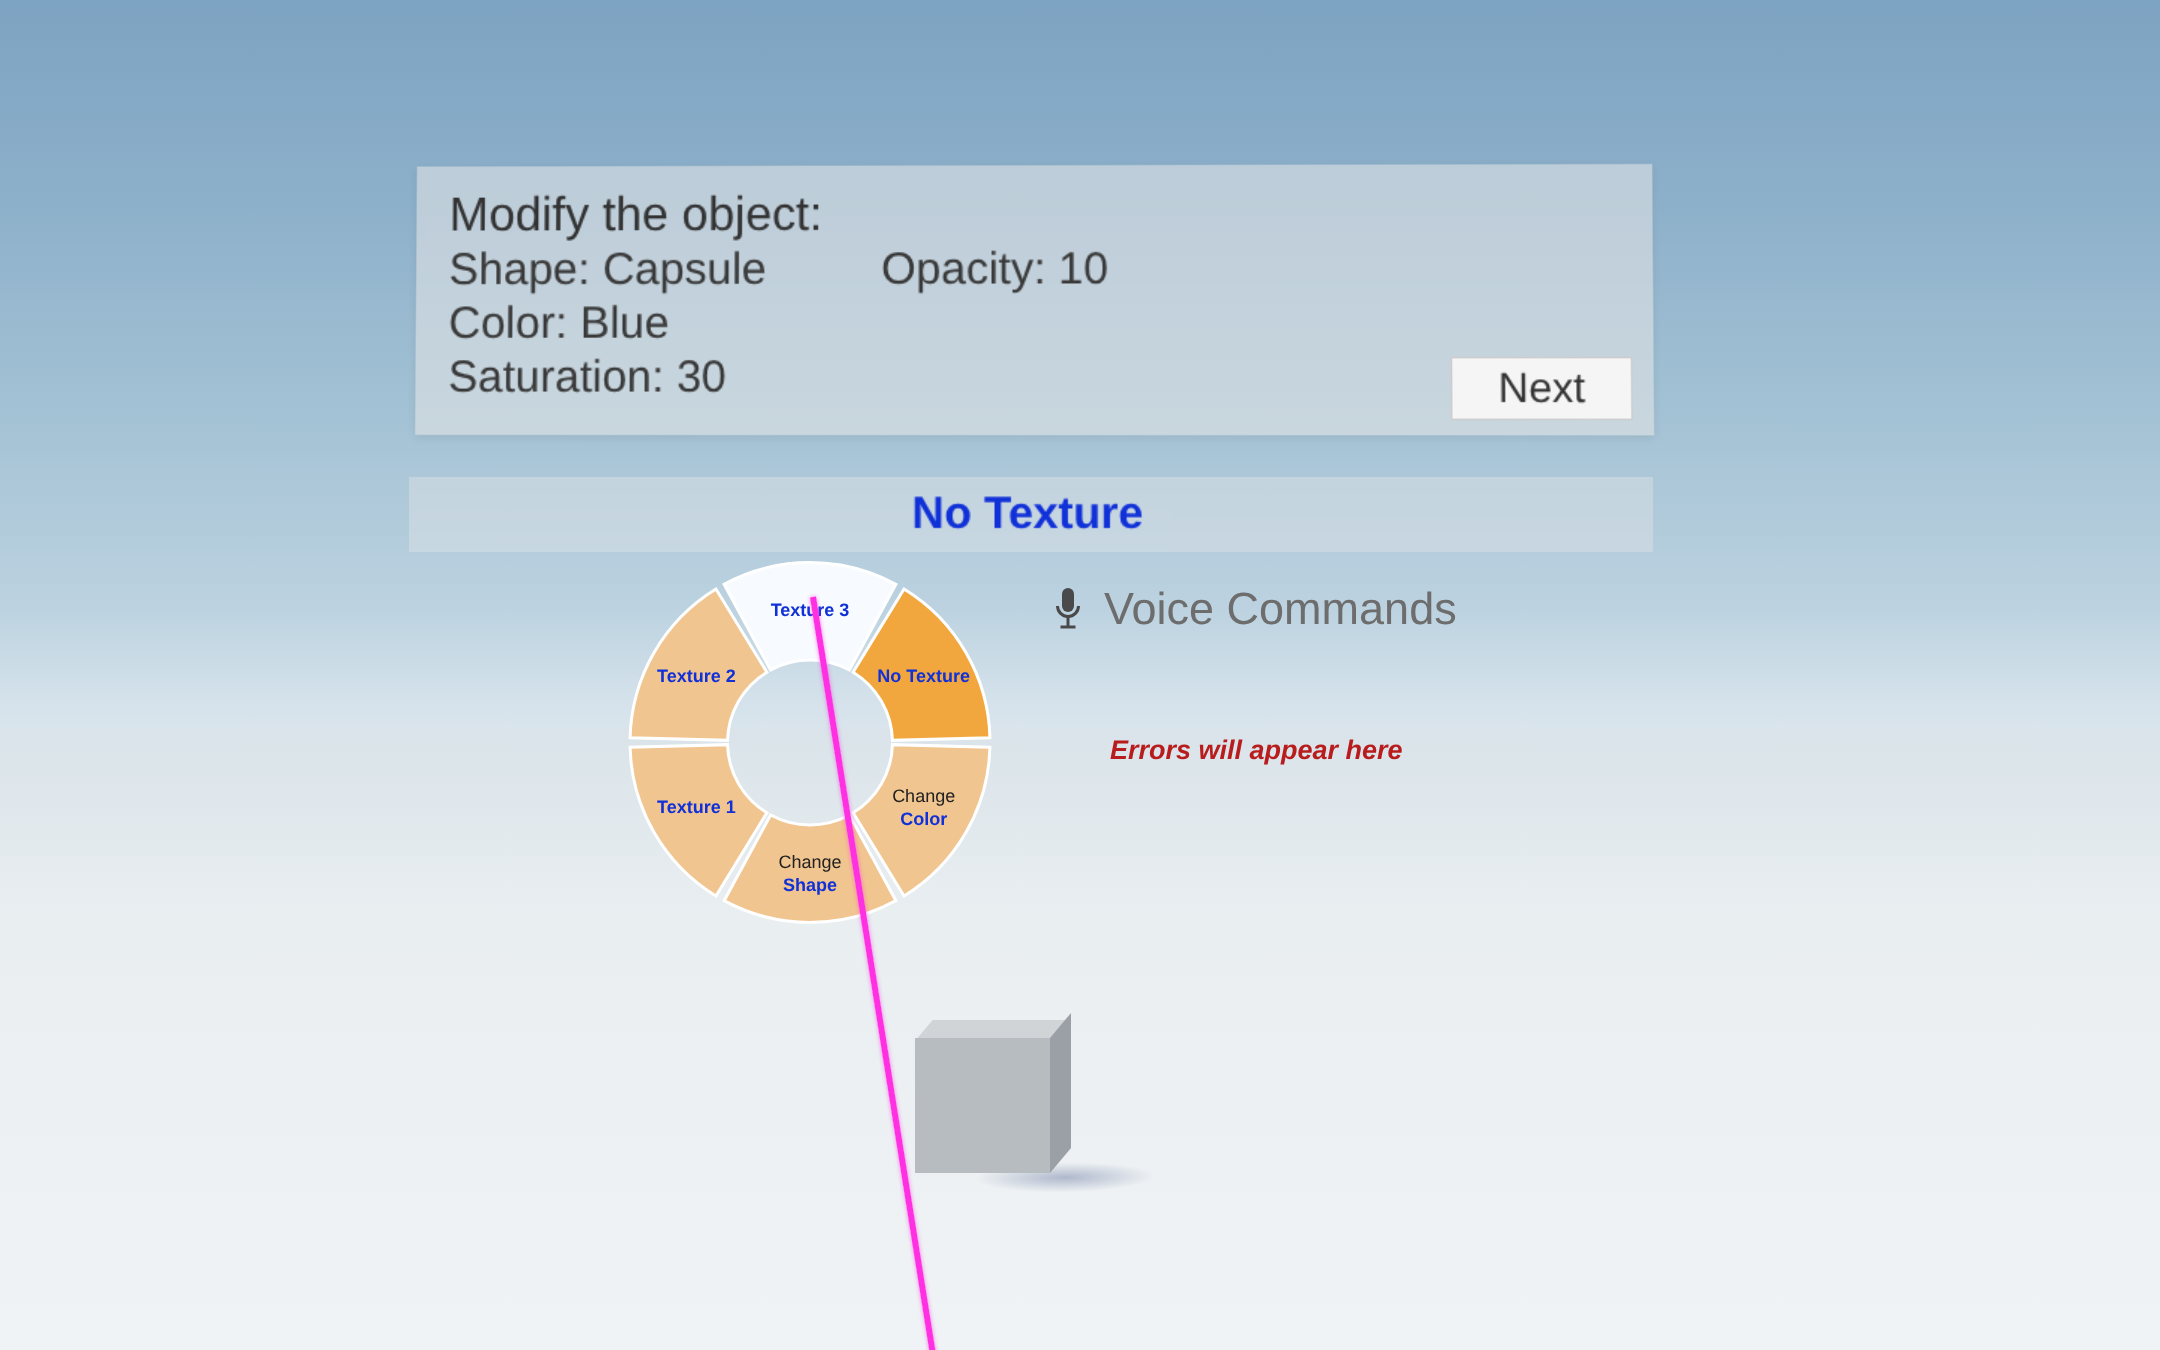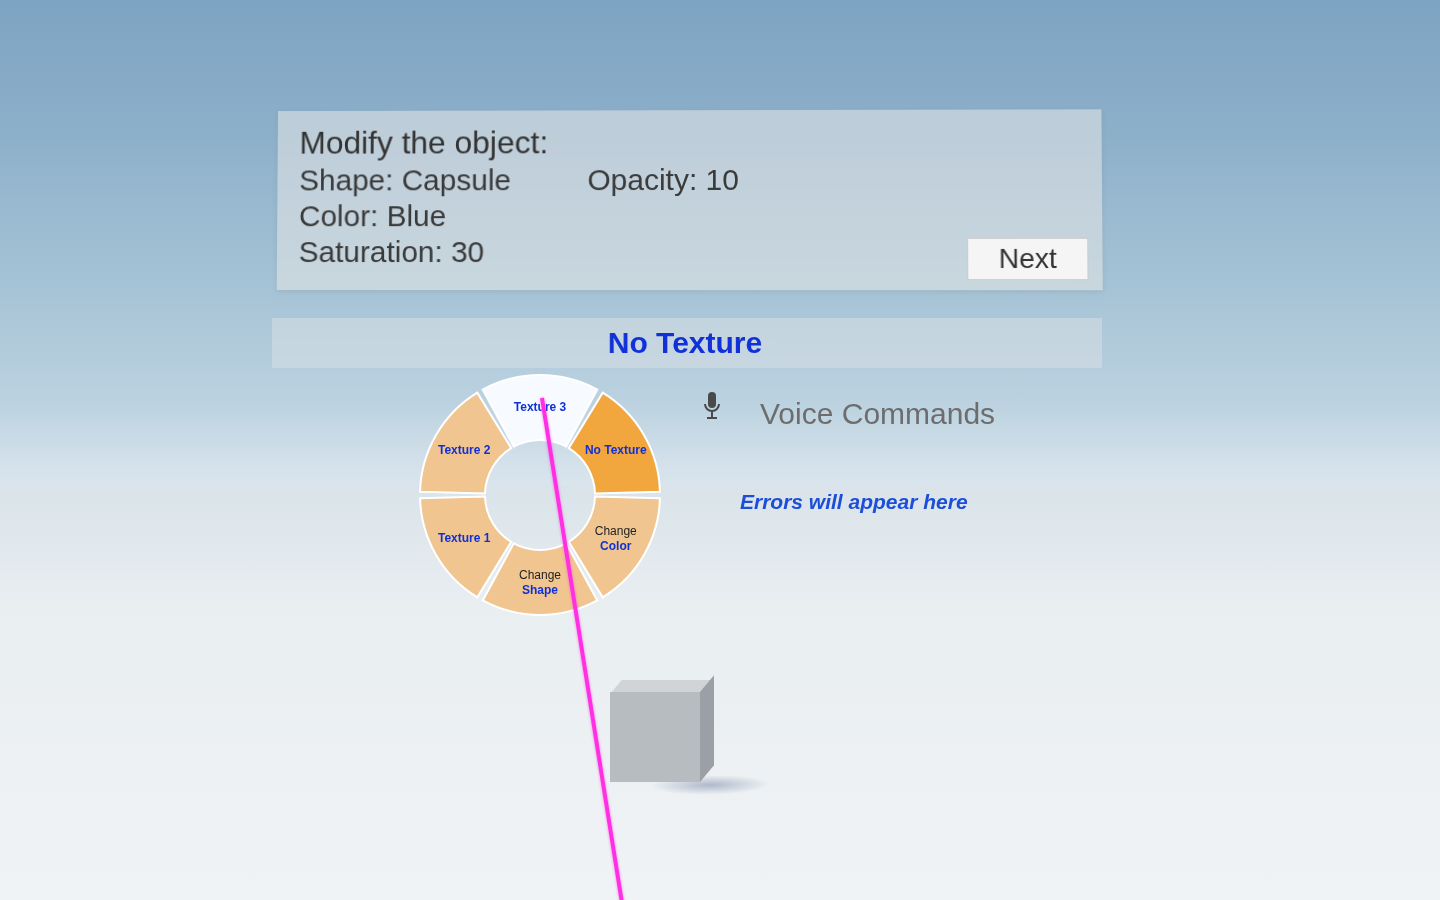--- a/index.html
+++ b/index.html
@@ -78,36 +78,36 @@
     font-weight: bold;
     font-size: 30px;
   }
 
   
   .voice-row {
     position:absolute;
     top: 390px;
     left: 700px;
     display:flex;
-    align-items:flex-end;
-    gap: 36px;
+    align-items:flex-start;
+    gap: 12px;
     color:#6d6d6d;
     font-size: 30px;
   }
   .mic-icon svg { width: 24px; height: 34px; }
 
   
   .errors-label {
     position:absolute;
     top: 490px;
     left: 740px;
-    color:#1d4ed8;
+    color:#b91c1c;
     font-style: italic;
     font-weight: 600;
-    font-size: 21px;
+    font-size: 18px;
   }
 
   
   .radial-menu {
     position:absolute;
     top: 365px;
     left: 410px;
     width: 260px;
     height: 260px;
   }

